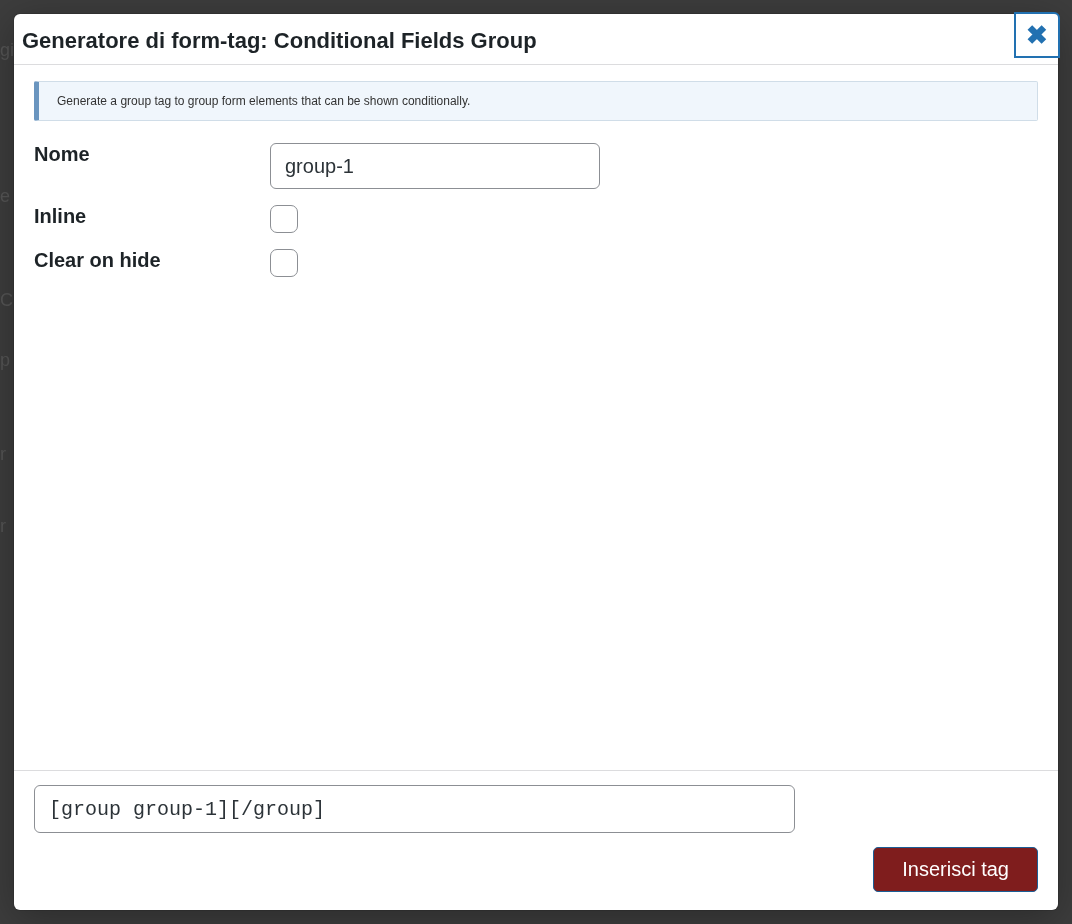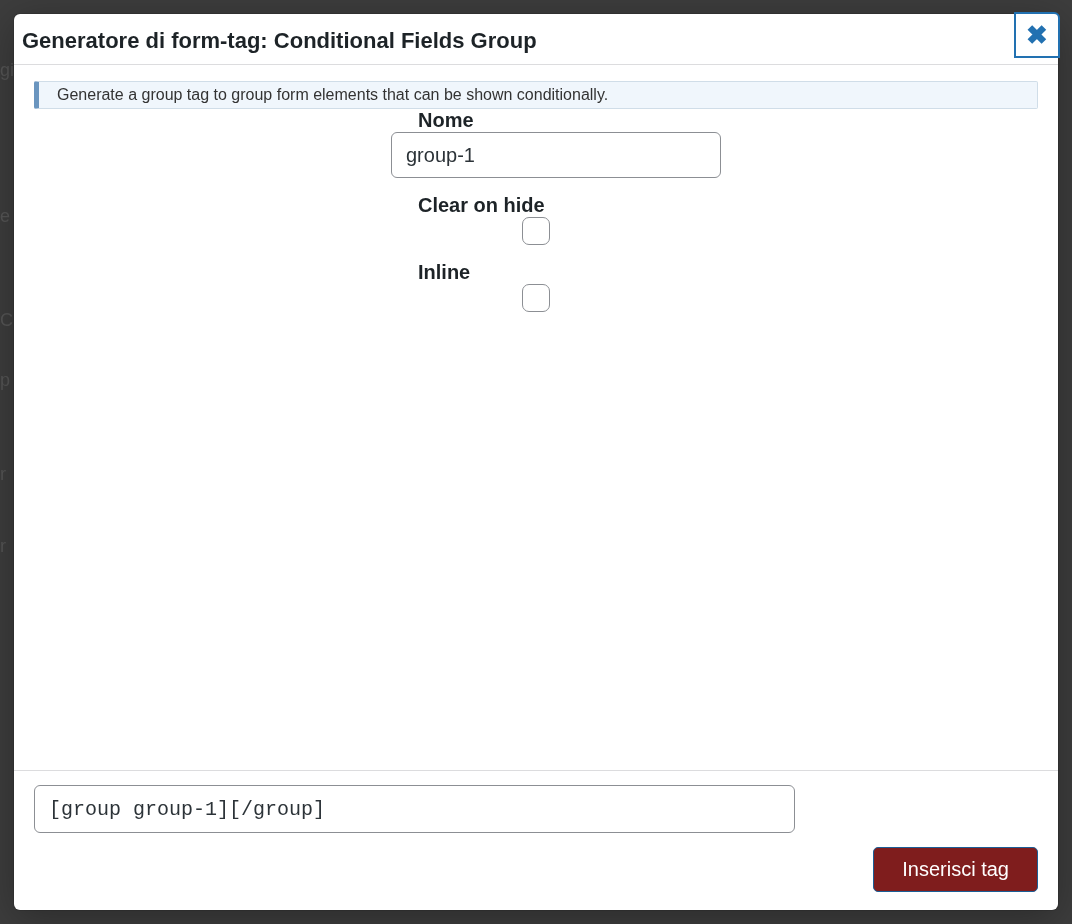--- a/index.html
+++ b/index.html
@@ -11,21 +11,21 @@
     position: relative;
     color: #1d2327;
   }
   .bg-hints {
     position: absolute;
     left: 0; top: 0; width: 100%; height: 100%;
     color: #555;
     font-size: 18px;
     pointer-events: none;
   }
-  .bg-hints span { position: absolute; margin-top: 20px; }
+  .bg-hints span { position: absolute; }
   .modal {
     position: absolute;
     left: 14px;
     top: 14px;
     width: 1044px;
     height: 896px;
     background: #ffffff;
     border-radius: 6px;
     box-shadow: 0 0 0 1px rgba(0,0,0,0.1), 0 8px 40px rgba(0,0,0,0.3);
     display: flex;
@@ -60,48 +60,47 @@
   }
   .modal-body {
     flex: 1 1 auto;
     padding: 16px 20px 0 20px;
     overflow: auto;
   }
   .info-banner {
     background: #f0f6fc;
     border: 1px solid #d0dde8;
     border-left: 5px solid #6a95bf;
-    padding: 4px 18px;
-    font-size: 16px;
+    padding: 12px 18px;
+    font-size: 12px;
     color: #333;
     border-radius: 2px;
+    margin-bottom: 22px;
   }
   .form-row {
     display: flex;
-    align-items: center;
+    align-items: flex-start;
     margin-bottom: 16px;
-    flex-direction: column;
   }
   .form-label {
     width: 236px;
     font-size: 20px;
     font-weight: 600;
     color: #1d2327;
     flex-shrink: 0;
   }
   .text-input {
     width: 330px;
     height: 46px;
     border: 1px solid #8c8f94;
     border-radius: 6px;
     padding: 0 14px;
     font-size: 20px;
     color: #2c3338;
     background: #fff;
-    margin-left: 40px;
   }
   .checkbox {
     width: 28px;
     height: 28px;
     border: 1.5px solid #8c8f94;
     border-radius: 7px;
     background: #fff;
     cursor: pointer;
     display: inline-block;
   }
@@ -161,26 +160,26 @@
   <div class="modal-body">
 
     <div class="info-banner">Generate a group tag to group form elements that can be shown conditionally.</div>
 
     <div class="form-row">
       <div class="form-label">Nome</div>
       <input type="text" class="text-input" value="group-1" style="">
     </div>
 
     <div class="form-row">
-      <div class="form-label">Clear on hide</div>
+      <div class="form-label">Inline</div>
       <span class="checkbox" role="checkbox" aria-checked="false"></span>
     </div>
 
     <div class="form-row">
-      <div class="form-label">Inline</div>
+      <div class="form-label">Clear on hide</div>
       <span class="checkbox" role="checkbox" aria-checked="false"></span>
     </div>
 
   </div>
 
   <div class="modal-footer">
     <input type="text" class="code-input" value="[group group-1][/group]" style="">
     <div class="footer-actions">
       <button class="primary-btn">Inserisci tag</button>
     </div>

